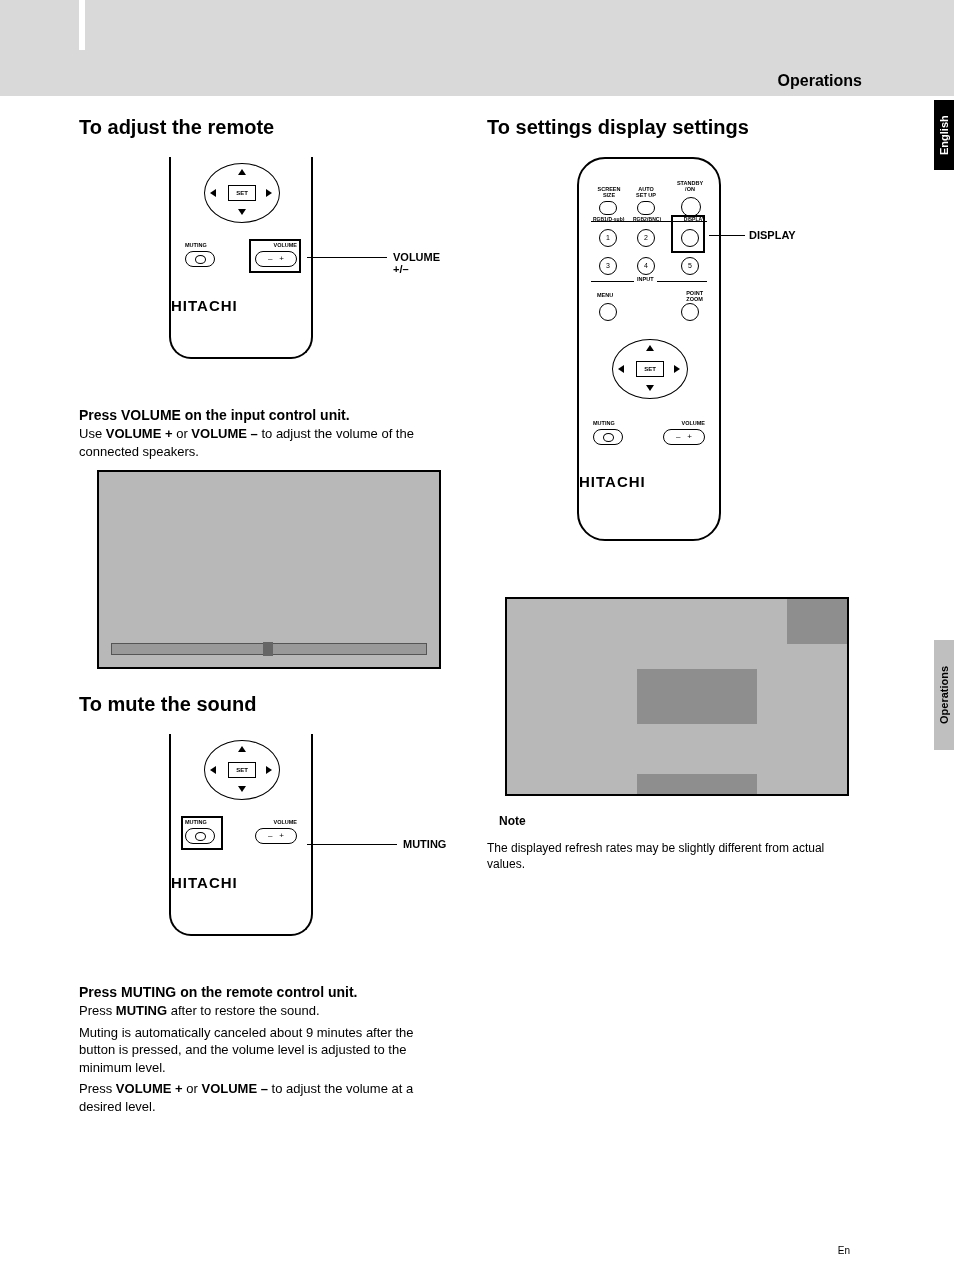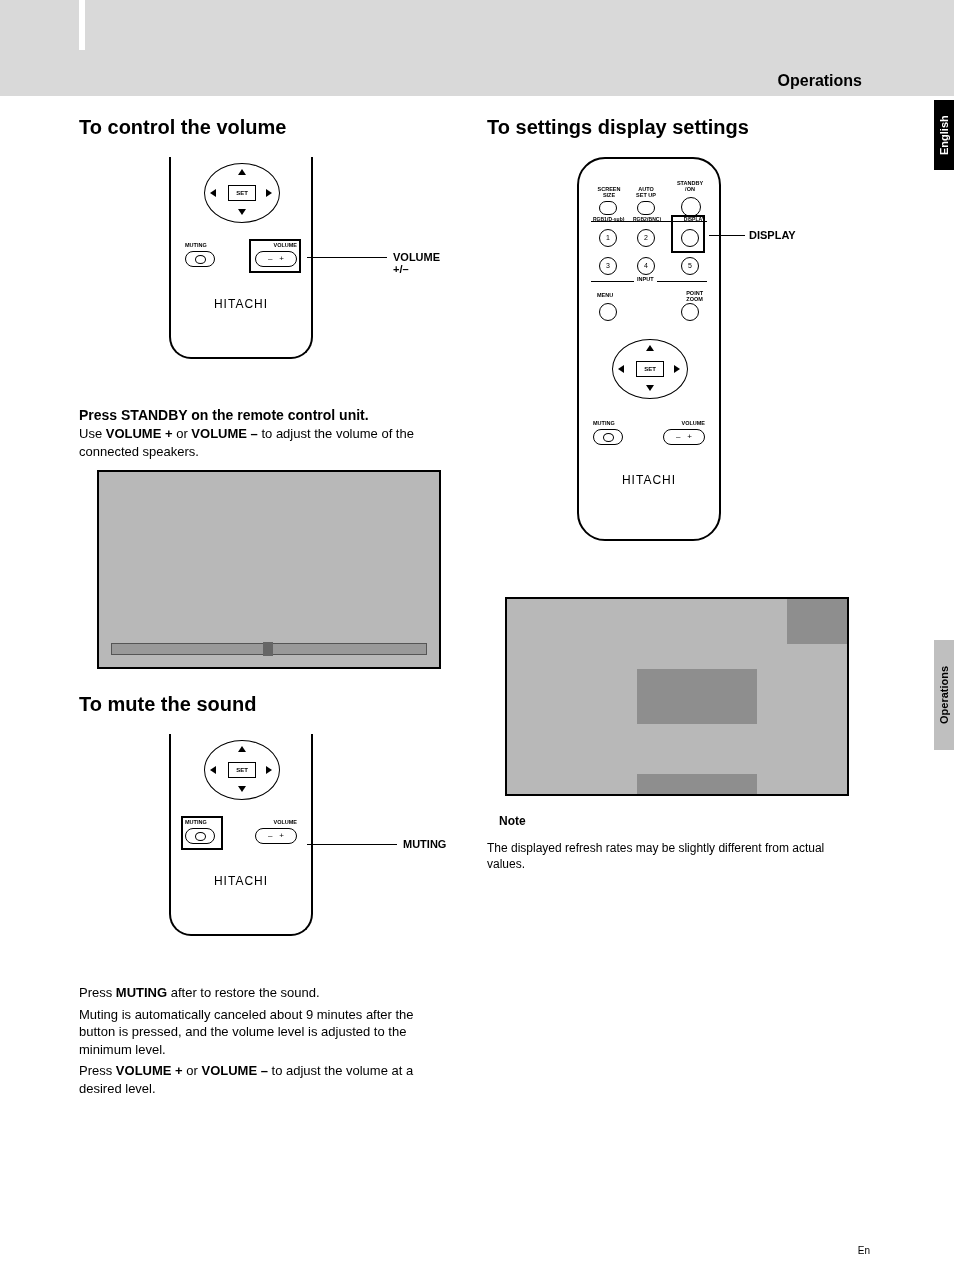--- a/index.html
+++ b/index.html
@@ -152,21 +152,21 @@
     background: #b8b8b8;
     position: relative;
     margin: 6px 0 0 18px;
   }
   .db-rect {
     position: absolute;
     background: #8e8e8e;
   }
   .footer-pg {
     position: absolute;
-    right: 84px;
+    right: 104px;
     bottom: 18px;
     font-size: 10px;
   }
   
   .btn-round {
     position: absolute;
     border: 1px solid #000;
     border-radius: 50%;
     background: #fff;
   }
@@ -205,23 +205,23 @@
     text-align: center;
     line-height: 14px;
   }
   .tri {
     position: absolute;
     width: 0; height: 0;
   }
   .brand {
     position: absolute;
     width: 100%;
-    text-align: center;
-    font-size: 12px;
-    font-weight: normal;
+    text-align: left;
+    font-size: 15px;
+    font-weight: bold;
     letter-spacing: 1px;
   }
   .highlight-box {
     position: absolute;
     border: 2px solid #000;
   }
 </style>
 </head>
 <body>
 
@@ -229,21 +229,21 @@
 <div class="page-tab"></div>
 <div class="section-label">Operations</div>
 
 <div class="side-tab english">English</div>
 <div class="side-tab ops">Operations</div>
 
 <div class="content">
   <div class="cols">
 
     <div class="col">
-      <h2>To control the volume</h2>
+      <h2>To adjust the remote</h2>
 
       <div class="remote-wrap">
         <div class="remote remote-partial">
           <div class="nav-cluster" style="top:6px;">
             <div class="nav-ellipse"></div>
             <div class="set-btn">SET</div>
             <div class="tri" style="left:34px;top:6px;border-left:4px solid transparent;border-right:4px solid transparent;border-bottom:6px solid #000;"></div>
             <div class="tri" style="left:34px;bottom:6px;border-left:4px solid transparent;border-right:4px solid transparent;border-top:6px solid #000;"></div>
             <div class="tri" style="left:6px;top:26px;border-top:4px solid transparent;border-bottom:4px solid transparent;border-right:6px solid #000;"></div>
             <div class="tri" style="right:6px;top:26px;border-top:4px solid transparent;border-bottom:4px solid transparent;border-left:6px solid #000;"></div>
@@ -254,21 +254,21 @@
           </div>
           <div class="tiny-label" style="right:14px;top:86px;">VOLUME</div>
           <div class="btn-oval" style="right:14px;top:94px;width:40px;height:14px;font-size:8px;text-align:center;line-height:13px;">– &nbsp; +</div>
           <div class="highlight-box" style="right:10px;top:82px;width:48px;height:30px;"></div>
           <div class="brand" style="top:140px;">HITACHI</div>
         </div>
         <div class="callout-line" style="left:228px;top:100px;width:80px;"></div>
         <div class="callout-text" style="left:314px;top:94px;">VOLUME +/–</div>
       </div>
 
-      <p class="instr-head">Press STANDBY on the remote control unit.</p>
+      <p class="instr-head">Press VOLUME on the input control unit.</p>
       <p class="body-text">
         <span>Use </span><b>VOLUME +</b><span> or </span><b>VOLUME –</b><span> to adjust the volume of the connected speakers.</span>
       </p>
 
       <div class="screen-box">
         <div class="volume-bar">
             <div class="volume-handle"></div>
           </div>
       </div>
 
@@ -290,20 +290,21 @@
           </div>
           <div class="highlight-box" style="left:10px;top:82px;width:38px;height:30px;"></div>
           <div class="tiny-label" style="right:14px;top:86px;">VOLUME</div>
           <div class="btn-oval" style="right:14px;top:94px;width:40px;height:14px;font-size:8px;text-align:center;line-height:13px;">– &nbsp; +</div>
           <div class="brand" style="top:140px;">HITACHI</div>
         </div>
         <div class="callout-line" style="left:228px;top:110px;width:90px;"></div>
         <div class="callout-text" style="left:324px;top:104px;">MUTING</div>
       </div>
 
+      <p class="instr-head">Press MUTING on the remote control unit.</p>
       <p class="body-text">
         <span>Press </span><b>MUTING</b><span> after to restore the sound.</span>
       </p>
       <p class="body-text" style="margin-top:-6px;">Muting is automatically canceled about 9 minutes after the button is pressed, and the volume level is adjusted to the minimum level.</p>
       <p class="body-text" style="margin-top:-6px;">
         <span>Press </span><b>VOLUME +</b><span> or </span><b>VOLUME –</b><span> to adjust the volume at a desired level.</span>
       </p>
     </div>
 
     <div class="col">

